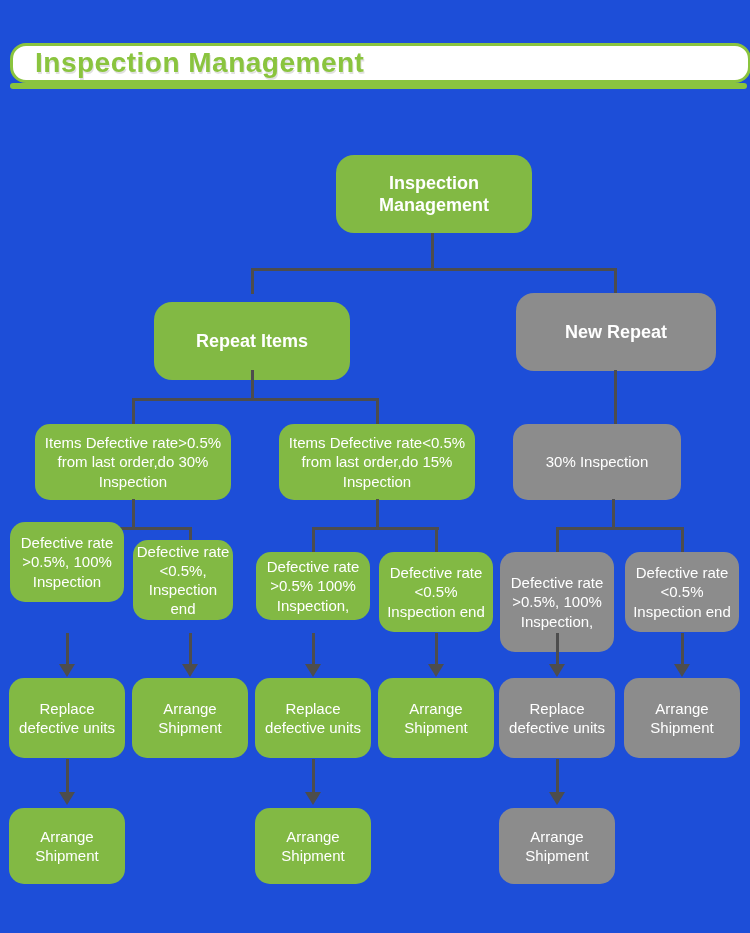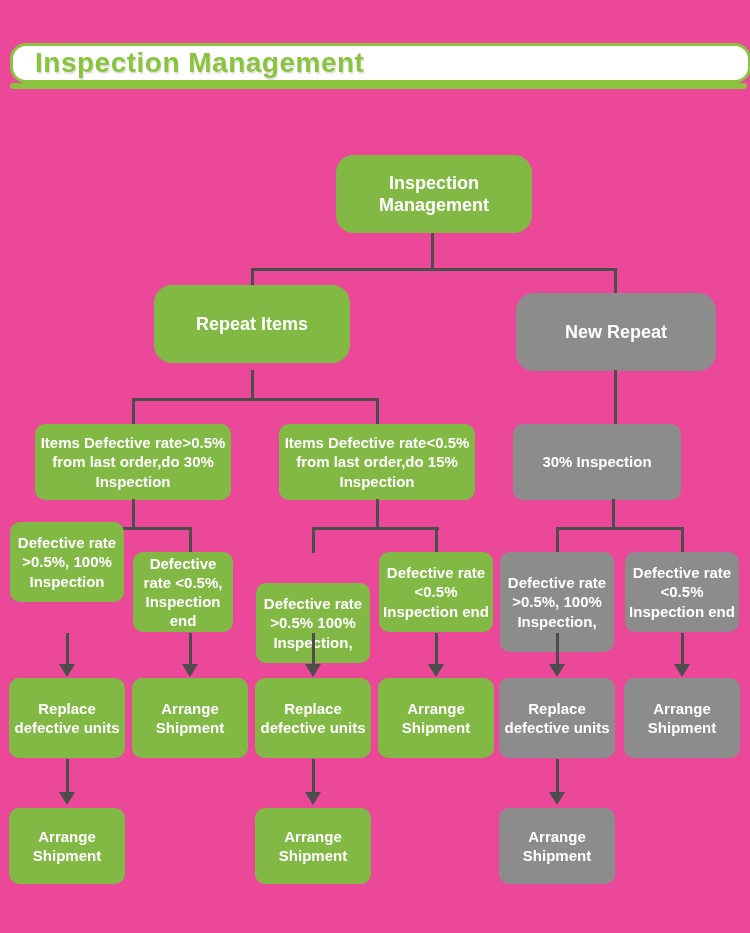--- a/index.html
+++ b/index.html
@@ -1,39 +1,39 @@
 <!DOCTYPE html>
 <html style="--header_green: #8ac43e; --box_green: #82b944; --box_gray: #8c8c8c; --line: #4d4d4d; --text_on_box: #ffffff;"><head>
 <meta charset="utf-8">
 <style>
   html,body{margin:0;padding:0;background:#ffffff;}
   .canvas{
-    position:relative;width:750px;height:933px;background:#ec4899;
+    position:relative;width:750px;height:933px;background:#1d4ed8;
     font-family:"Liberation Sans", sans-serif;overflow:hidden;
   }
   
   .hdr-box{
     position:absolute;left:10px;top:43px;width:713px;height:34px;
     border:3px solid var(--header_green);border-radius:16px;
     display:flex;align-items:center;padding-left:22px;background:#ffffff;
   }
   .hdr-underline{
     position:absolute;left:10px;top:83px;width:737px;height:6px;
     background:var(--header_green);border-radius:3px;
   }
   .hdr-title{
     font-size:28px;font-weight:bold;color:var(--header_green);
     letter-spacing:0.5px;white-space:nowrap;
     text-shadow:1px 2px 0 rgba(0,0,0,0.12);
   }
   
   .node{
     position:absolute;display:flex;align-items:center;justify-content:center;
-    text-align:center;color:var(--text_on_box);border-radius:10px;
-    box-sizing:border-box;padding:2px;font-weight:bold;
+    text-align:center;color:var(--text_on_box);border-radius:15px;
+    box-sizing:border-box;padding:2px;
   }
   .green{background:var(--box_green);}
   .gray{background:var(--box_gray);}
   .lg{font-size:18px;font-weight:bold;line-height:1.25;border-radius:18px;}
   .sm{font-size:15px;line-height:1.28;}
   
   .v{position:absolute;width:3px;background:var(--line);}
   .h{position:absolute;height:3px;background:var(--line);}
   .ah{
     position:absolute;width:0;height:0;
@@ -55,21 +55,21 @@
 
   <div class="node green lg" style="left:336px;top:155px;width:196px;height:78px">
     <span>Inspection Management</span>
   </div>
 
   <div class="v" style="left:431px;top:233px;height:36px"></div>
   <div class="h" style="left:251px;top:268px;width:366px"></div>
   <div class="v" style="left:251px;top:268px;height:26px"></div>
   <div class="v" style="left:614px;top:268px;height:26px"></div>
 
-  <div class="node green lg" style="left:154px;top:285px;width:196px;height:78px">
+  <div class="node green lg" style="left:154px;top:302px;width:196px;height:78px">
     <span>Repeat Items</span>
   </div>
   <div class="node gray lg" style="left:516px;top:293px;width:200px;height:78px">
     <span>New Repeat</span>
   </div>
 
   <div class="v" style="left:251px;top:370px;height:30px"></div>
   <div class="h" style="left:132px;top:398px;width:247px"></div>
   <div class="v" style="left:132px;top:398px;height:27px"></div>
   <div class="v" style="left:376px;top:398px;height:27px"></div>
@@ -96,24 +96,24 @@
   <div class="v" style="left:435px;top:527px;height:26px"></div>
 
   <div class="v" style="left:612px;top:499px;height:30px"></div>
   <div class="h" style="left:556px;top:527px;width:127px"></div>
   <div class="v" style="left:556px;top:527px;height:26px"></div>
   <div class="v" style="left:681px;top:527px;height:26px"></div>
 
   <div class="node green sm" style="left:10px;top:522px;width:114px;height:80px">
     <span>Defective rate &gt;0.5%, 100% Inspection</span>
   </div>
-  <div class="node green sm" style="left:133px;top:552px;width:100px;height:80px">
+  <div class="node green sm" style="left:133px;top:540px;width:100px;height:80px">
     <span>Defective rate &lt;0.5%, Inspection end</span>
   </div>
-  <div class="node green sm" style="left:256px;top:583px;width:114px;height:80px">
+  <div class="node green sm" style="left:256px;top:552px;width:114px;height:68px">
     <span>Defective rate &gt;0.5% 100% Inspection,</span>
   </div>
   <div class="node green sm" style="left:379px;top:552px;width:114px;height:80px">
     <span>Defective rate &lt;0.5% Inspection end</span>
   </div>
   <div class="node gray sm" style="left:500px;top:552px;width:114px;height:100px">
     <span>Defective rate &gt;0.5%, 100% Inspection,</span>
   </div>
   <div class="node gray sm" style="left:625px;top:552px;width:114px;height:80px">
     <span>Defective rate &lt;0.5% Inspection end</span>

